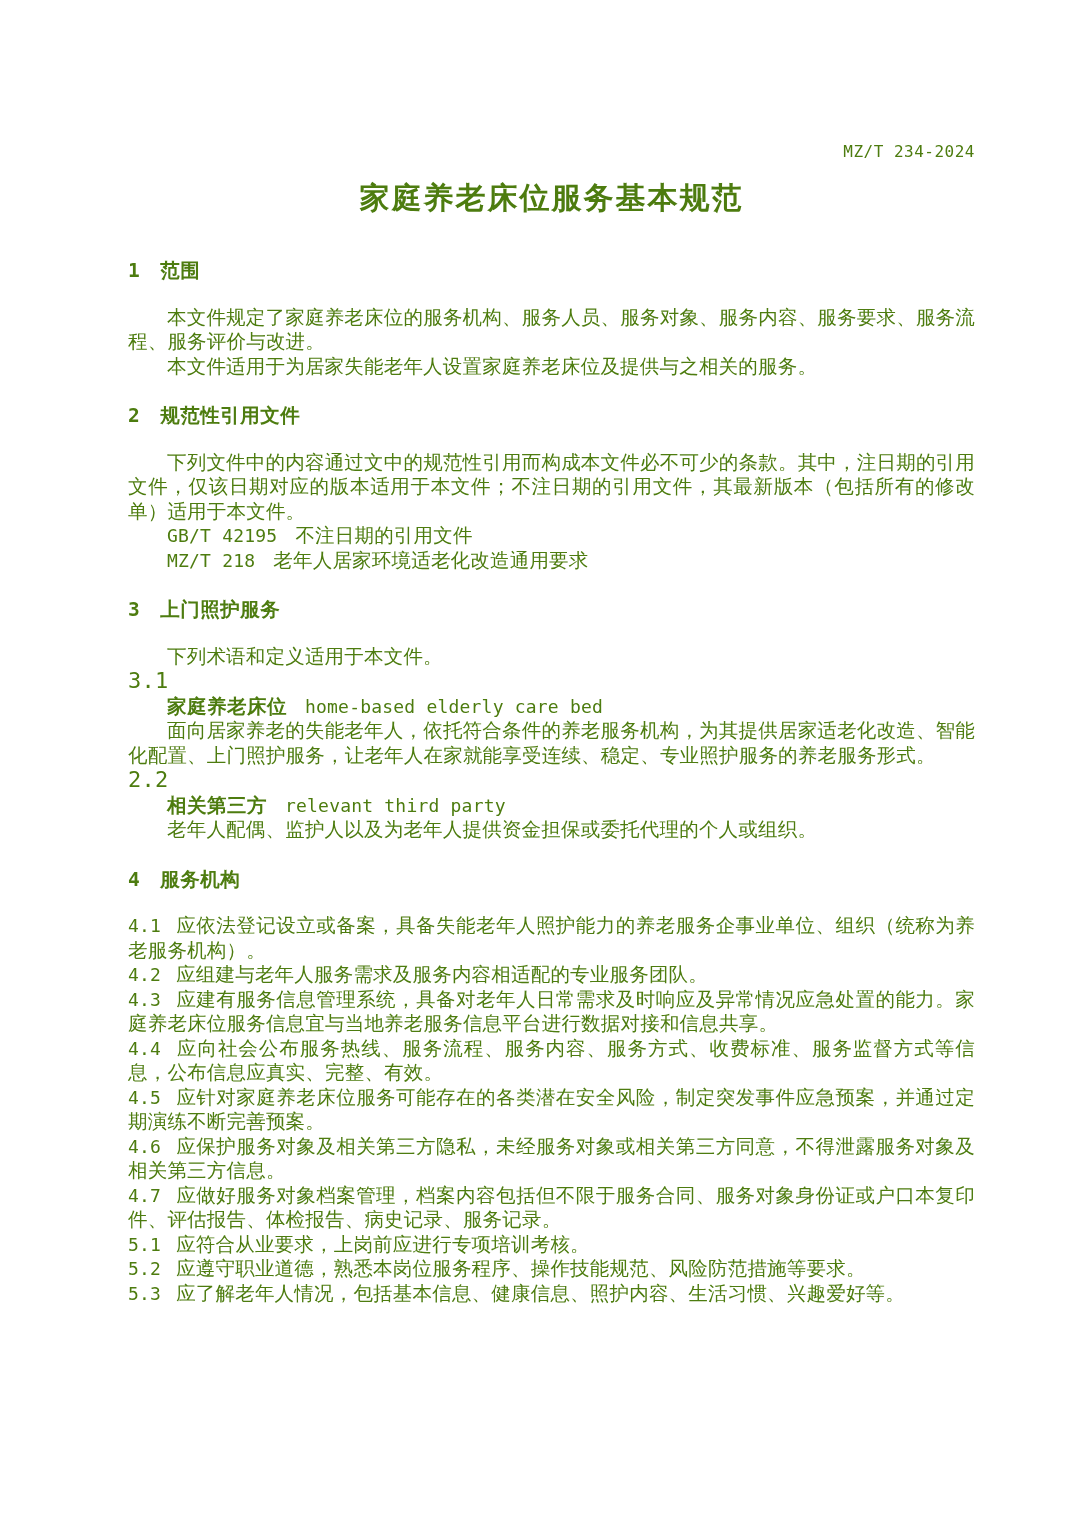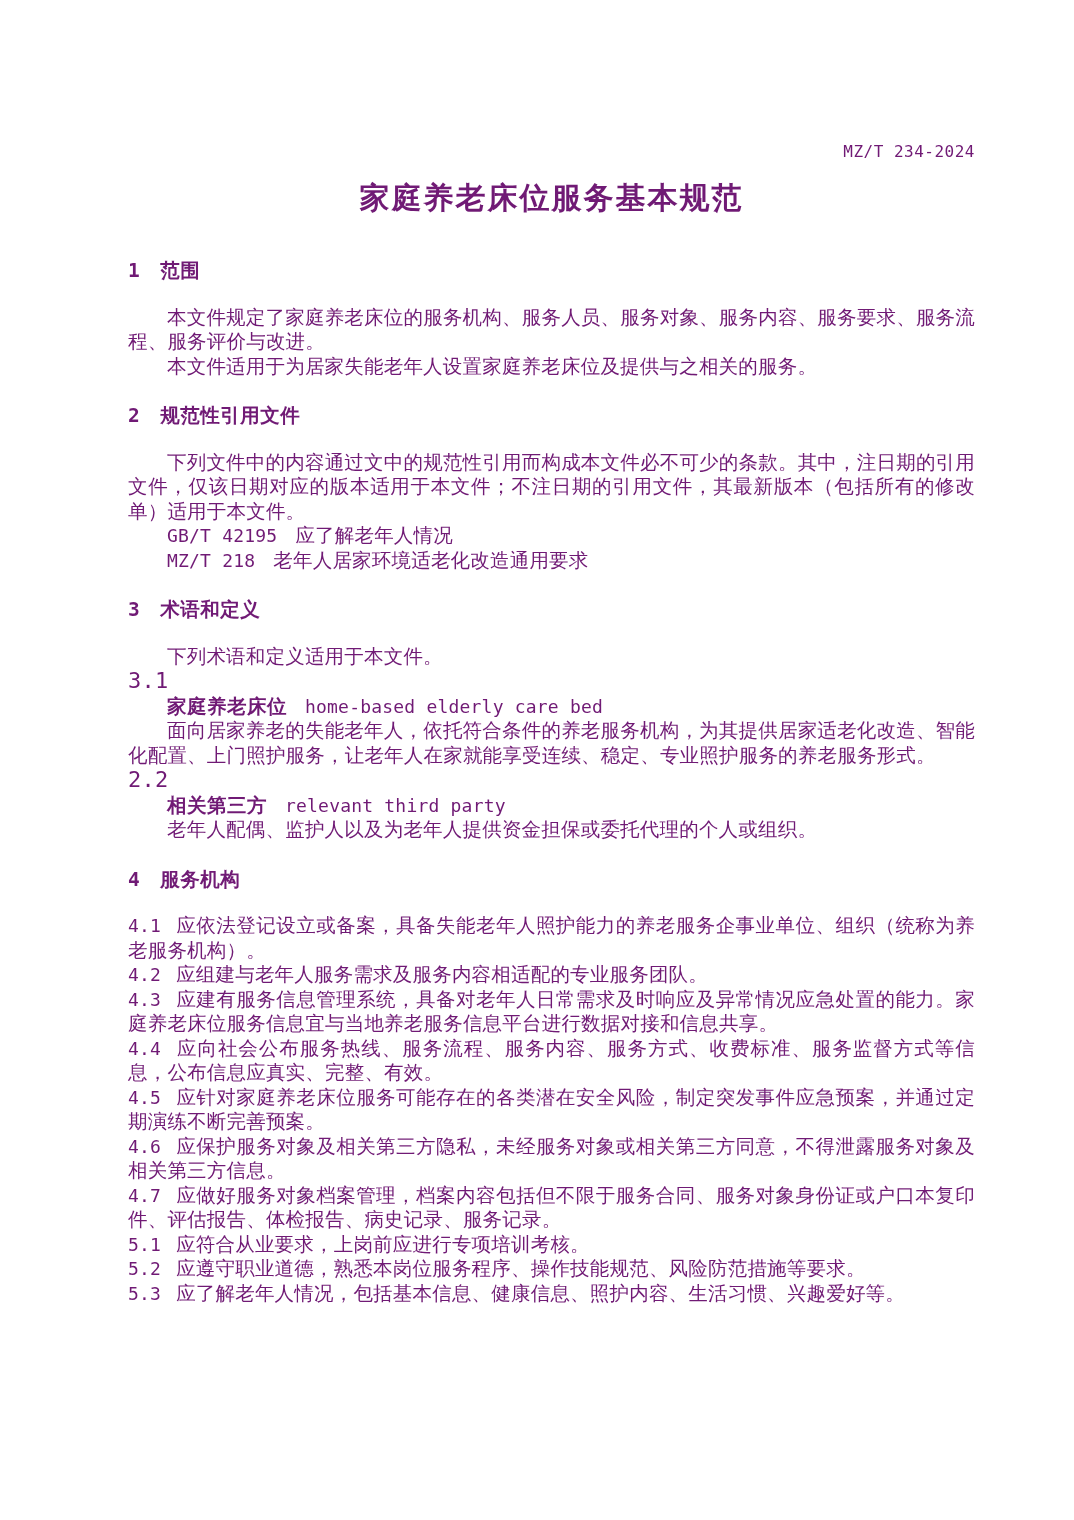--- a/index.html
+++ b/index.html
@@ -1,20 +1,20 @@
 <!DOCTYPE html>
 <html lang="zh"><head>
 <meta charset="utf-8">
 <style>
   html,body{margin:0;padding:0;background:#ffffff;}
   .page{
     position:relative;
     width:1074px;height:1324px;
     background:#ffffff;
-    color:#701a75;
+    color:#4d7c0f;
     overflow:hidden;
     font-family:"Liberation Serif", serif;
     text-decoration:underline;
   }
   .content{
     position:absolute;
     left:128px; top:142px;
     width:847px;
   }
   .doc-number{
@@ -100,25 +100,25 @@
     <h1 class="doc-title">家庭养老床位服务基本规范</h1>
     <div id="sections-root">
         <section>
           <h2 class="section-heading"><span class="sec-num">1</span><span class="sec-title">范围</span></h2>
           <p class="line indent">本文件规定了家庭养老床位的服务机构、服务人员、服务对象、服务内容、服务要求、服务流程、服务评价与改进。</p>
           <p class="line indent">本文件适用于为居家失能老年人设置家庭养老床位及提供与之相关的服务。</p>
         </section>
         <section>
           <h2 class="section-heading"><span class="sec-num">2</span><span class="sec-title">规范性引用文件</span></h2>
           <p class="line indent">下列文件中的内容通过文中的规范性引用而构成本文件必不可少的条款。其中，注日期的引用文件，仅该日期对应的版本适用于本文件；不注日期的引用文件，其最新版本（包括所有的修改单）适用于本文件。</p>
-          <p class="line ref"><span class="ref-code">GB/T 42195</span><span class="ref-title">应了解老年人情况</span></p>
+          <p class="line ref"><span class="ref-code">GB/T 42195</span><span class="ref-title">不注日期的引用文件</span></p>
           <p class="line ref"><span class="ref-code">MZ/T 218</span><span class="ref-title">老年人居家环境适老化改造通用要求</span></p>
         </section>
         <section>
-          <h2 class="section-heading"><span class="sec-num">3</span><span class="sec-title">术语和定义</span></h2>
+          <h2 class="section-heading"><span class="sec-num">3</span><span class="sec-title">上门照护服务</span></h2>
           <p class="line indent">下列术语和定义适用于本文件。</p>
           <p class="line term-num">3.1</p>
           <p class="line term"><span class="term-zh">家庭养老床位</span><span class="term-en">home-based elderly care bed</span></p>
           <p class="line indent">面向居家养老的失能老年人，依托符合条件的养老服务机构，为其提供居家适老化改造、智能化配置、上门照护服务，让老年人在家就能享受连续、稳定、专业照护服务的养老服务形式。</p>
           <p class="line term-num">2.2</p>
           <p class="line term"><span class="term-zh">相关第三方</span><span class="term-en">relevant third party</span></p>
           <p class="line indent">老年人配偶、监护人以及为老年人提供资金担保或委托代理的个人或组织。</p>
         </section>
         <section>
           <h2 class="section-heading"><span class="sec-num">4</span><span class="sec-title">服务机构</span></h2>

